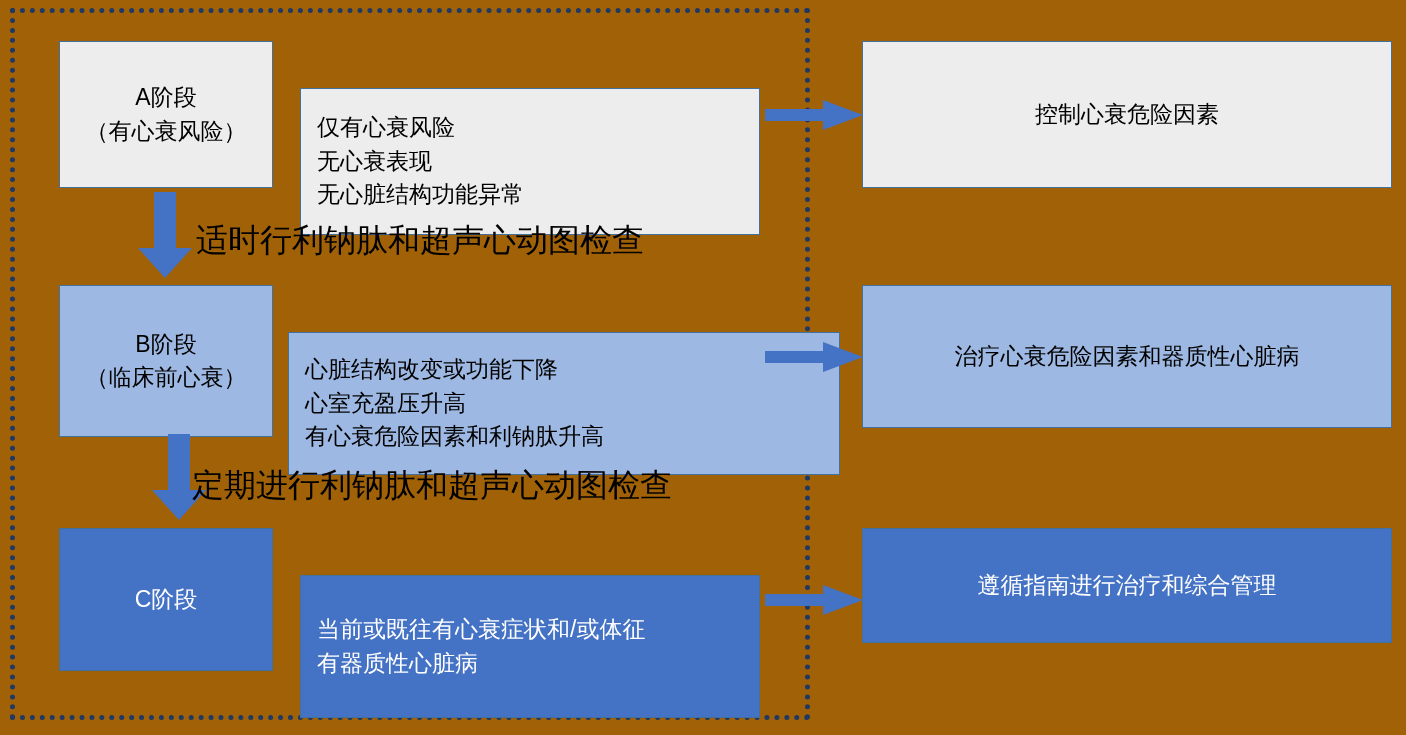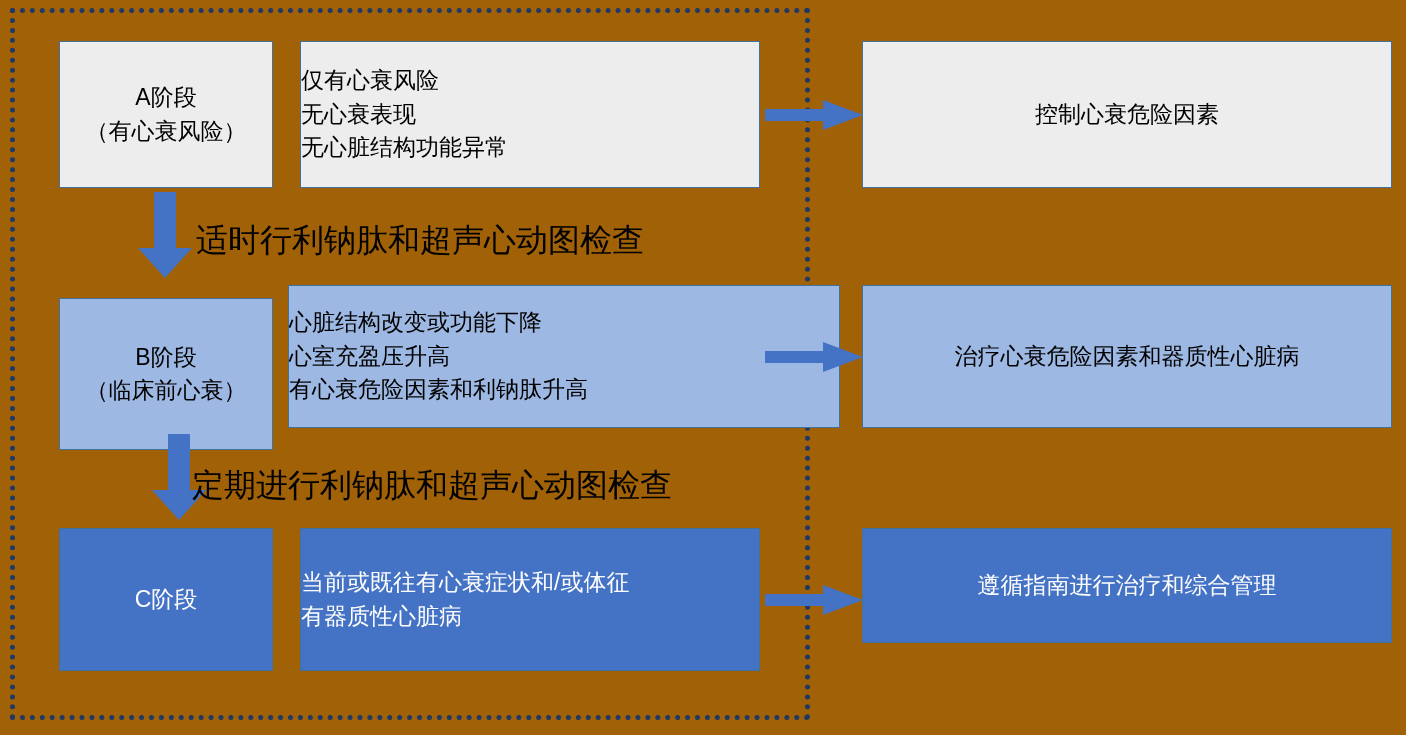--- a/index.html
+++ b/index.html
@@ -37,33 +37,34 @@
     font-size: 23px;
     line-height: 1.45;
   }
   .box.center {
     align-items: center;
     text-align: center;
   }
   .box.left {
     align-items: flex-start;
     text-align: right;
-    padding-left: 0;
+    padding-left: 16px;
+    margin-top: 47px;
   }
   .stage-a { background: #ededed; }
   .stage-b { background: #9db8e2; }
   .stage-c { background: #4472c4; color: #ffffff; }
   .stage-c-detail { background: #4472c4; color: #ffffff; }
 
   
   #box-a-stage   { left: 59px;  top: 41px;  width: 214px; height: 147px; }
   #box-a-detail  { left: 300px; top: 41px;  width: 460px; height: 147px; }
   #box-a-action  { left: 862px; top: 41px;  width: 530px; height: 147px; }
 
-  #box-b-stage   { left: 59px;  top: 298px; width: 214px; height: 152px; }
+  #box-b-stage   { left: 59px;  top: 285px; width: 214px; height: 152px; }
   #box-b-detail  { left: 288px; top: 285px; width: 552px; height: 143px; }
   #box-b-action  { left: 862px; top: 285px; width: 530px; height: 143px; }
 
   #box-c-stage   { left: 59px;  top: 528px; width: 214px; height: 143px; }
   #box-c-detail  { left: 300px; top: 528px; width: 460px; height: 143px; }
   #box-c-action  { left: 862px; top: 528px; width: 530px; height: 115px; }
 
   .arrow-down {
     position: absolute;
     width: 54px;

